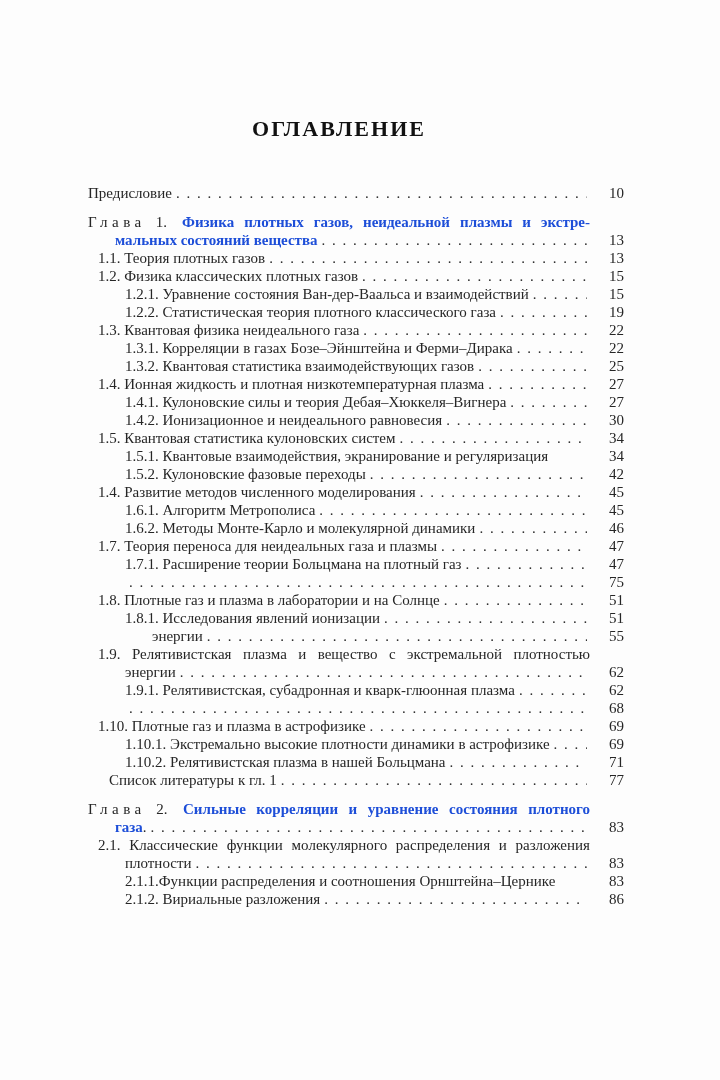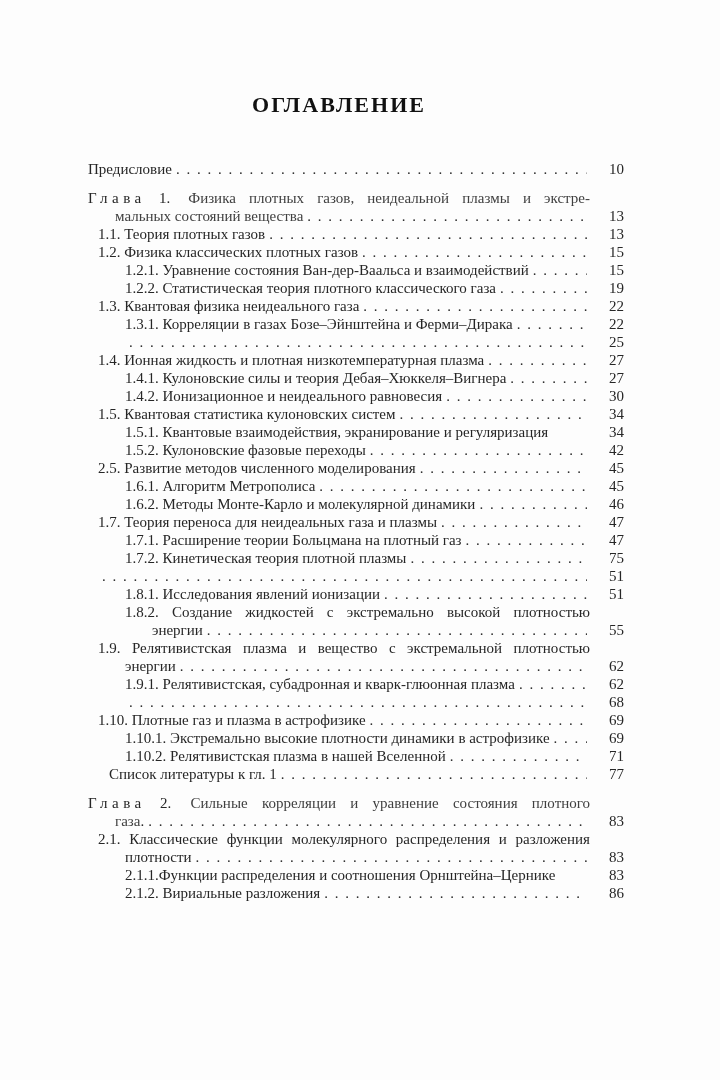--- a/index.html
+++ b/index.html
@@ -15,21 +15,21 @@
     padding: 0 96px 0 88px;
     overflow: hidden;
   }
   .title {
     font-size: 22px;
     font-weight: 700;
     letter-spacing: 2px;
     text-align: center;
     color: #111;
     line-height: 1;
-    margin: 94px 34px 44px 0;
+    margin: 118px 34px 44px 0;
   }
   .toc { width: 100%; }
   .row {
     display: flex;
     font-size: 15px;
     line-height: 18px;
   }
   .row.gap { margin-top: 11px; }
   .txt { flex: 0 1 auto; white-space: nowrap; }
   .txt.fill {
@@ -53,21 +53,21 @@
   .ind-root     { padding-left: 0; }
   .ind-sec      { padding-left: 10px; }
   .ind-list     { padding-left: 21px; }
   .ind-chapcont { padding-left: 27px; }
   .ind-sub      { padding-left: 37px; justify-content: flex-end; }
   .ind-seccont  { padding-left: 37px; }
   .ind-subcont  { padding-left: 64px; }
   
   .sp { letter-spacing: 0.3em; font-family: Liberation Serif, serif; }
   .n  { margin-right: 5px; }
-  .b  { font-weight: 400; color: #404040; }
+  .b  { font-weight: 700; color: #1d4ed8; }
 </style>
 </head>
 <body>
 
 <div class="page">
   <h1 class="title">ОГЛАВЛЕНИЕ</h1>
   <div class="toc" id="toc">
       <div class="row ind-root">
     <span class="txt"><span>Предисловие</span></span>
     <span class="dots">. . . . . . . . . . . . . . . . . . . . . . . . . . . . . . . . . . . . . . . . . . . . . . . . . . . . . . . . . . . . . . . . . . . . . . . . . . . . . . . . </span>
@@ -107,20 +107,21 @@
     <span class="txt"><span>1.3. Квантовая физика неидеального газа</span></span>
     <span class="dots">. . . . . . . . . . . . . . . . . . . . . . . . . . . . . . . . . . . . . . . . . . . . . . . . . . . . . . . . . . . . . . . . . . . . . . . . . . . . . . . . </span>
     <span class="pg">22</span>
   </div>
       <div class="row ind-sub">
     <span class="txt"><span>1.3.1. Корреляции в газах Бозе–Эйнштейна и Ферми–Дирака</span></span>
     <span class="dots">. . . . . . . . . . . . . . . . . . . . . . . . . . . . . . . . . . . . . . . . . . . . . . . . . . . . . . . . . . . . . . . . . . . . . . . . . . . . . . . . </span>
     <span class="pg">22</span>
   </div>
       <div class="row ind-sub">
+    <span class="txt"><span>1.3.2. Квантовая статистика взаимодействующих газов</span></span>
     <span class="dots">. . . . . . . . . . . . . . . . . . . . . . . . . . . . . . . . . . . . . . . . . . . . . . . . . . . . . . . . . . . . . . . . . . . . . . . . . . . . . . . . </span>
     <span class="pg">25</span>
   </div>
       <div class="row ind-sec">
     <span class="txt"><span>1.4. Ионная жидкость и плотная низкотемпературная плазма</span></span>
     <span class="dots">. . . . . . . . . . . . . . . . . . . . . . . . . . . . . . . . . . . . . . . . . . . . . . . . . . . . . . . . . . . . . . . . . . . . . . . . . . . . . . . . </span>
     <span class="pg">27</span>
   </div>
       <div class="row ind-sub">
     <span class="txt"><span>1.4.1. Кулоновские силы и теория Дебая–Хюккеля–Вигнера</span></span>
@@ -141,21 +142,21 @@
     <span class="txt"><span>1.5.1. Квантовые взаимодействия, экранирование и регуляризация</span></span>
     <span class="dots"></span>
     <span class="pg">34</span>
   </div>
       <div class="row ind-sub">
     <span class="txt"><span>1.5.2. Кулоновские фазовые переходы</span></span>
     <span class="dots">. . . . . . . . . . . . . . . . . . . . . . . . . . . . . . . . . . . . . . . . . . . . . . . . . . . . . . . . . . . . . . . . . . . . . . . . . . . . . . . . </span>
     <span class="pg">42</span>
   </div>
       <div class="row ind-sec">
-    <span class="txt"><span>2.5. Развитие методов численного моделирования</span></span>
+    <span class="txt"><span>1.4. Развитие методов численного моделирования</span></span>
     <span class="dots">. . . . . . . . . . . . . . . . . . . . . . . . . . . . . . . . . . . . . . . . . . . . . . . . . . . . . . . . . . . . . . . . . . . . . . . . . . . . . . . . </span>
     <span class="pg">45</span>
   </div>
       <div class="row ind-sub">
     <span class="txt"><span>1.6.1. Алгоритм Метрополиса</span></span>
     <span class="dots">. . . . . . . . . . . . . . . . . . . . . . . . . . . . . . . . . . . . . . . . . . . . . . . . . . . . . . . . . . . . . . . . . . . . . . . . . . . . . . . . </span>
     <span class="pg">45</span>
   </div>
       <div class="row ind-sub">
     <span class="txt"><span>1.6.2. Методы Монте-Карло и молекулярной динамики</span></span>
@@ -166,37 +167,32 @@
     <span class="txt"><span>1.7. Теория переноса для неидеальных газа и плазмы</span></span>
     <span class="dots">. . . . . . . . . . . . . . . . . . . . . . . . . . . . . . . . . . . . . . . . . . . . . . . . . . . . . . . . . . . . . . . . . . . . . . . . . . . . . . . . </span>
     <span class="pg">47</span>
   </div>
       <div class="row ind-sub">
     <span class="txt"><span>1.7.1. Расширение теории Больцмана на плотный газ</span></span>
     <span class="dots">. . . . . . . . . . . . . . . . . . . . . . . . . . . . . . . . . . . . . . . . . . . . . . . . . . . . . . . . . . . . . . . . . . . . . . . . . . . . . . . . </span>
     <span class="pg">47</span>
   </div>
       <div class="row ind-sub">
-    <span class="txt"><span>1.7.2. Кинетическая теория плотной плазмы</span></span>
     <span class="dots">. . . . . . . . . . . . . . . . . . . . . . . . . . . . . . . . . . . . . . . . . . . . . . . . . . . . . . . . . . . . . . . . . . . . . . . . . . . . . . . . </span>
     <span class="pg">75</span>
   </div>
       <div class="row ind-sec">
+    <span class="txt"><span>1.8. Плотные газ и плазма в лаборатории и на Солнце</span></span>
     <span class="dots">. . . . . . . . . . . . . . . . . . . . . . . . . . . . . . . . . . . . . . . . . . . . . . . . . . . . . . . . . . . . . . . . . . . . . . . . . . . . . . . . </span>
     <span class="pg">51</span>
   </div>
       <div class="row ind-sub">
     <span class="txt"><span>1.8.1. Исследования явлений ионизации</span></span>
     <span class="dots">. . . . . . . . . . . . . . . . . . . . . . . . . . . . . . . . . . . . . . . . . . . . . . . . . . . . . . . . . . . . . . . . . . . . . . . . . . . . . . . . </span>
     <span class="pg">51</span>
-  </div>
-      <div class="row ind-sub">
-    <span class="txt fill"><span>1.8.2. Создание жидкостей с экстремально высокой плотностью</span></span>
-    <span class="dots empty"></span>
-    <span class="pg"></span>
   </div>
       <div class="row ind-subcont">
     <span class="txt"><span>энергии</span></span>
     <span class="dots">. . . . . . . . . . . . . . . . . . . . . . . . . . . . . . . . . . . . . . . . . . . . . . . . . . . . . . . . . . . . . . . . . . . . . . . . . . . . . . . . </span>
     <span class="pg">55</span>
   </div>
       <div class="row ind-sec">
     <span class="txt fill"><span>1.9. Релятивистская плазма и вещество с экстремальной плотностью</span></span>
     <span class="dots empty"></span>
     <span class="pg"></span>
@@ -219,21 +215,21 @@
     <span class="txt"><span>1.10. Плотные газ и плазма в астрофизике</span></span>
     <span class="dots">. . . . . . . . . . . . . . . . . . . . . . . . . . . . . . . . . . . . . . . . . . . . . . . . . . . . . . . . . . . . . . . . . . . . . . . . . . . . . . . . </span>
     <span class="pg">69</span>
   </div>
       <div class="row ind-sub">
     <span class="txt"><span>1.10.1. Экстремально высокие плотности динамики в астрофизике</span></span>
     <span class="dots">. . . . . . . . . . . . . . . . . . . . . . . . . . . . . . . . . . . . . . . . . . . . . . . . . . . . . . . . . . . . . . . . . . . . . . . . . . . . . . . . </span>
     <span class="pg">69</span>
   </div>
       <div class="row ind-sub">
-    <span class="txt"><span>1.10.2. Релятивистская плазма в нашей Вселенной</span></span>
+    <span class="txt"><span>1.10.2. Релятивистская плазма в нашей Больцмана</span></span>
     <span class="dots">. . . . . . . . . . . . . . . . . . . . . . . . . . . . . . . . . . . . . . . . . . . . . . . . . . . . . . . . . . . . . . . . . . . . . . . . . . . . . . . . </span>
     <span class="pg">71</span>
   </div>
       <div class="row ind-list">
     <span class="txt"><span>Список литературы к гл. 1</span></span>
     <span class="dots">. . . . . . . . . . . . . . . . . . . . . . . . . . . . . . . . . . . . . . . . . . . . . . . . . . . . . . . . . . . . . . . . . . . . . . . . . . . . . . . . </span>
     <span class="pg">77</span>
   </div>
       <div class="row ind-root gap">
     <span class="txt fill"><span class="sp">Глава</span><span class="n"> 2. </span><span class="b">Сильные корреляции и уравнение состояния плотного</span></span>

